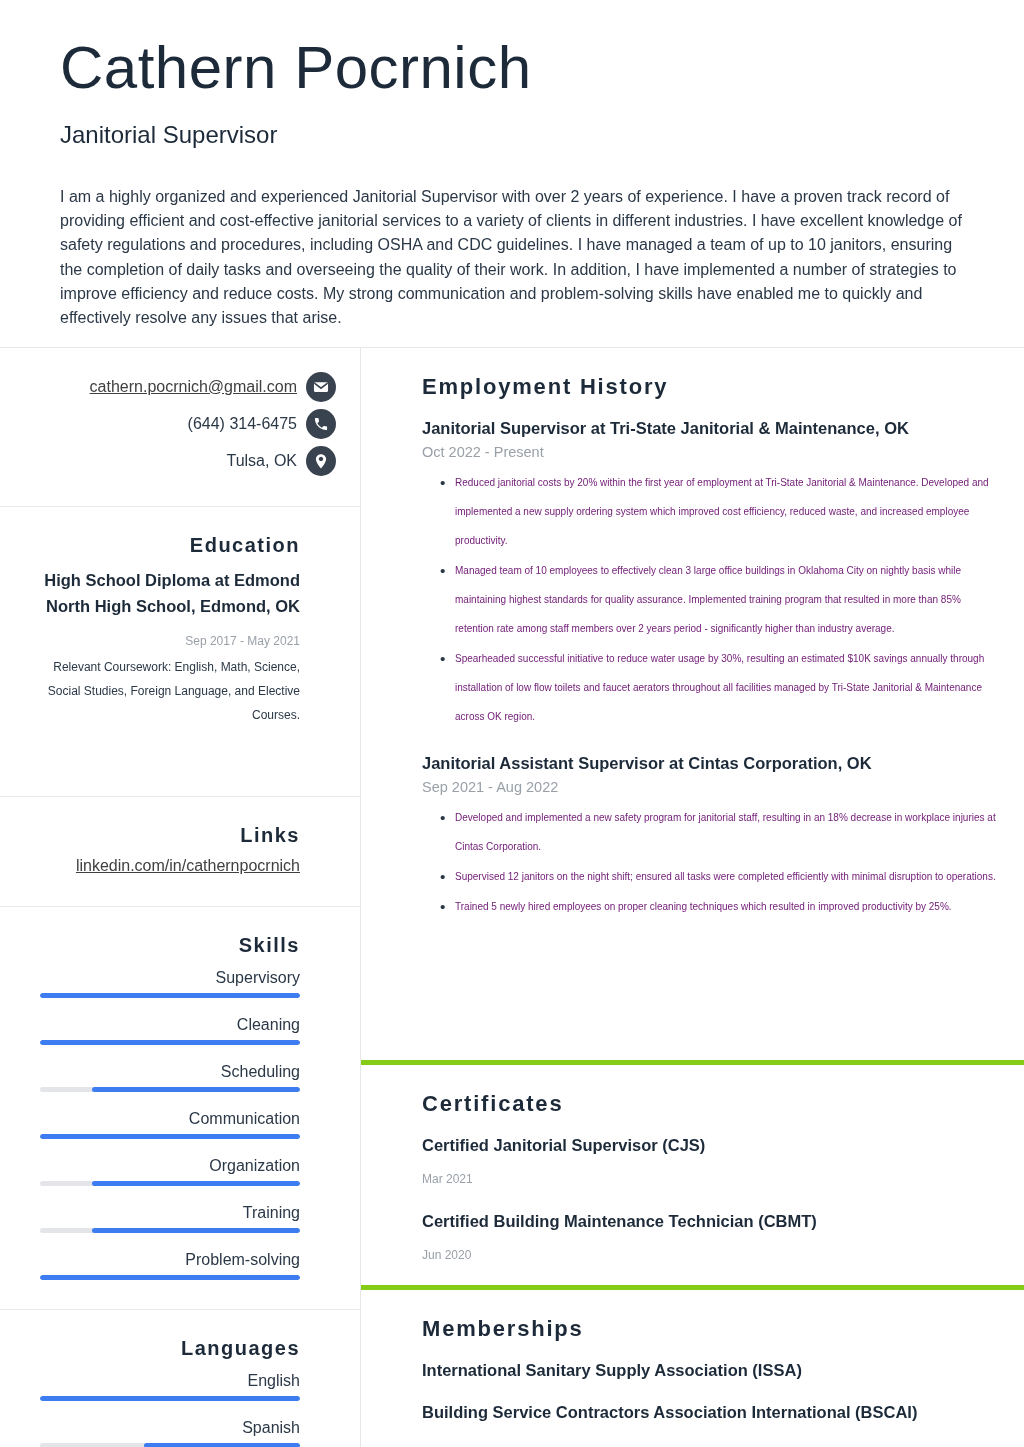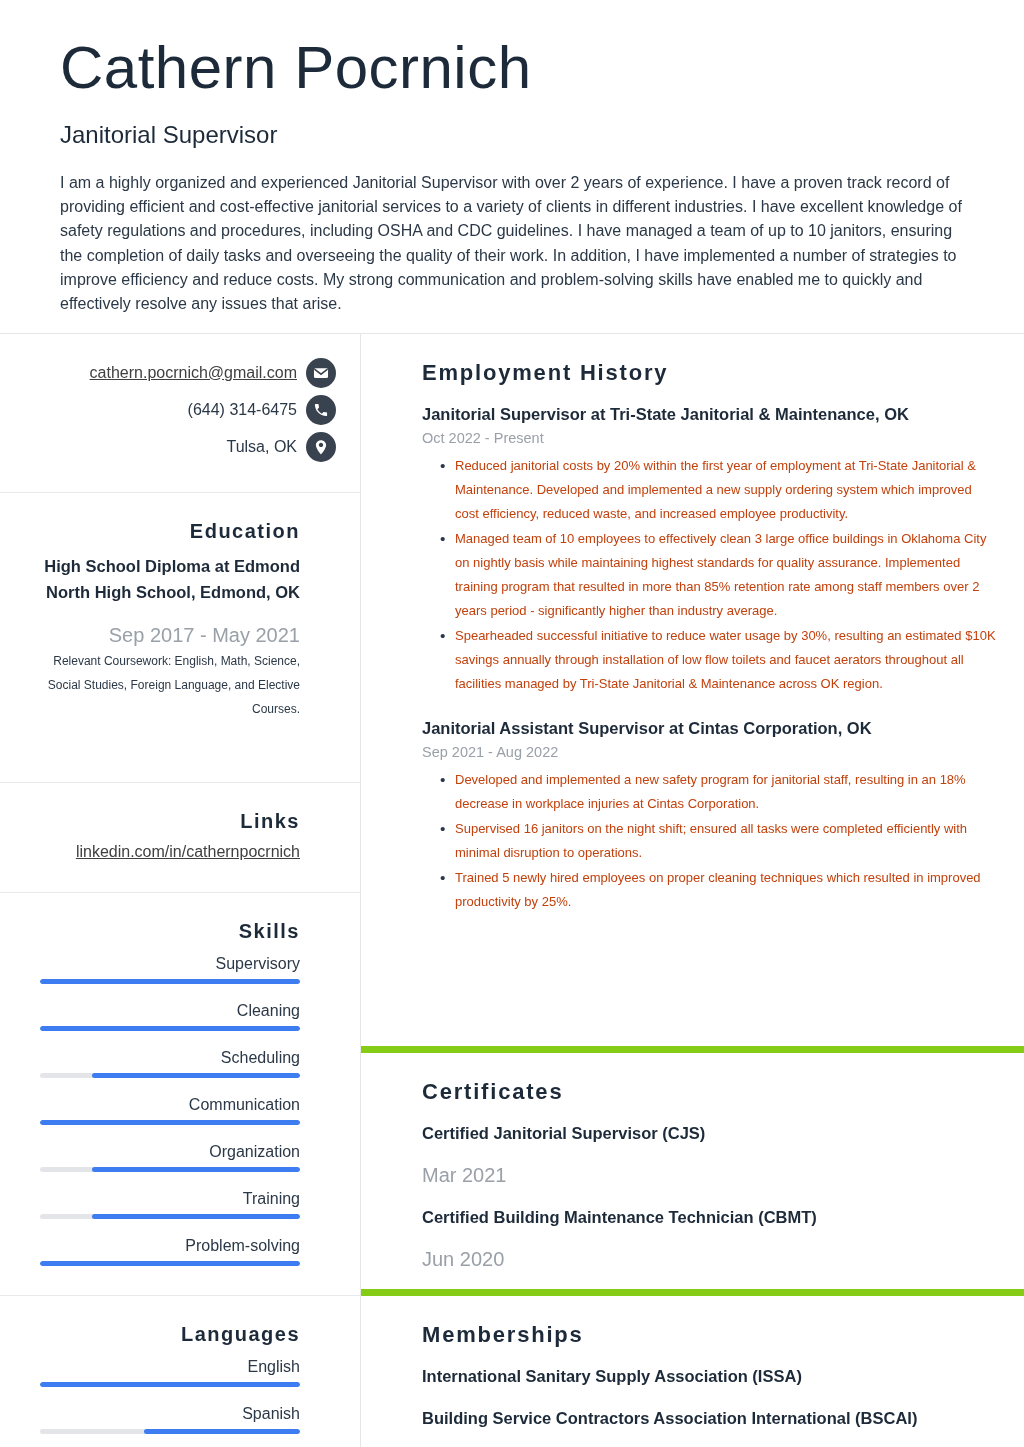--- a/index.html
+++ b/index.html
@@ -10,21 +10,21 @@
     position: relative;
   }
   
   .header { padding: 36px 60px 16px 60px; }
   .name {
     font-size: 60px; font-weight: 400; color: #1d2a39; letter-spacing: 0.5px;
     line-height: 1.08;
   }
   .role { font-size: 24px; font-weight: 400; color: #1d2a39; margin-top: 20px; }
   .summary {
-    margin-top: 22px; font-size: 16px; line-height: 24.3px; color: #2b3847;
+    margin-top: 36px; font-size: 16px; line-height: 24.3px; color: #2b3847;
     max-width: 905px;
   }
   
   .columns { display: flex; border-top: 1px solid #e5e6e8; align-items: stretch; }
   .sidebar {
     width: 361px; flex: 0 0 361px; border-right: 1px solid #e5e6e8;
     text-align: right;
   }
   .side-section { padding: 24px 60px 0 40px; border-bottom: 1px solid #e8e9eb; }
   .side-section.contact { padding-right: 24px; min-height: 159px; }
@@ -39,50 +39,50 @@
   .contact-row {
     display: flex; justify-content: flex-end; align-items: center;
     gap: 9px; margin-bottom: 7px; height: 30px;
   }
   .contact-row .txt { font-size: 16px; color: #2b3847; }
   a.link-blue {
     color: #404040; text-decoration: underline; font-size: 16px; cursor: pointer;
   }
   .icon-circle { width: 30px; height: 30px; flex: 0 0 30px; display: inline-block; }
   .degree { font-size: 16.5px; font-weight: 700; color: #1d2a39; line-height: 26px; }
-  .muted { font-size: 20px; color: #9aa0a8; line-height: 20px; margin-top: 20px; }
+  .muted { font-size: 12px; color: #9aa0a8; line-height: 20px; margin-top: 12px; }
   .coursework { font-size: 12px; line-height: 24px; margin-top: 4px; color: #2b3847; }
   .skill { margin-bottom: 16px; }
   .skill-name { font-size: 16px; color: #2b3847; line-height: 22px; margin-bottom: 4px; }
   .bar {
     width: 100%; height: 5px; background: #e4e5e8; border-radius: 3px;
     overflow: hidden; display: flex; justify-content: flex-end;
   }
   .bar-fill { height: 5px; background: #3e7cf2; border-radius: 3px; }
   
   .main { flex: 1 1 auto; }
   .main-section { padding: 24px 28px 0 61px; }
-  .main-section.bordered { border-top: 7px solid #84cc16; }
+  .main-section.bordered { border-top: 5px solid #84cc16; }
   .main-section.employment { min-height: 712px; }
   .main-section.certificates { min-height: 202px; }
   .main-section.memberships { min-height: 202px; }
   .main-heading {
     font-size: 22px; font-weight: 700; color: #1d2a39; letter-spacing: 1.8px;
     line-height: 30px; margin-bottom: 14px;
   }
   .job { margin-bottom: 20px; }
   .job-title, .item-title {
     font-size: 16.5px; font-weight: 700; color: #1d2a39; line-height: 24px;
     margin-bottom: 2px;
   }
   .job-dates { font-size: 14.5px; color: #9aa0a8; line-height: 20px; margin-bottom: 6px; }
   ul.bullets { list-style: none; margin: 0; }
   ul.bullets li {
-    position: relative; padding-left: 33px; font-size: 13px;
-    line-height: 24px; color: #c2410c; margin-bottom: 1px;
+    position: relative; padding-left: 33px; font-size: 10px;
+    line-height: 29px; color: #701a75; margin-bottom: 1px;
   }
   ul.bullets li::before {
     content: "•"; position: absolute; left: 18px; top: 0;
     color: #2b3847; font-size: 15.5px;
   }
   .cert-item { margin-bottom: 20px; }
   .member-item { margin-bottom: 18px; }
 </style>
 </head>
 <body>
@@ -224,21 +224,21 @@
             <li>Managed team of 10 employees to effectively clean 3 large office buildings in Oklahoma City on nightly basis while maintaining highest standards for quality assurance. Implemented training program that resulted in more than 85% retention rate among staff members over 2 years period - significantly higher than industry average.</li>
             <li>Spearheaded successful initiative to reduce water usage by 30%, resulting an estimated $10K savings annually through installation of low flow toilets and faucet aerators throughout all facilities managed by Tri-State Janitorial &amp; Maintenance across OK region.</li>
           </ul>
         </div>
 
         <div class="job">
           <div class="job-title">Janitorial Assistant Supervisor at Cintas Corporation, OK</div>
           <div class="job-dates">Sep 2021 - Aug 2022</div>
           <ul class="bullets">
             <li>Developed and implemented a new safety program for janitorial staff, resulting in an 18% decrease in workplace injuries at Cintas Corporation.</li>
-            <li>Supervised 16 janitors on the night shift; ensured all tasks were completed efficiently with minimal disruption to operations.</li>
+            <li>Supervised 12 janitors on the night shift; ensured all tasks were completed efficiently with minimal disruption to operations.</li>
             <li>Trained 5 newly hired employees on proper cleaning techniques which resulted in improved productivity by 25%.</li>
           </ul>
         </div>
       </section>
 
       <section class="main-section certificates bordered">
         <h2 class="main-heading">Certificates</h2>
         <div class="cert-item">
           <div class="item-title">Certified Janitorial Supervisor (CJS)</div>
           <div class="muted">Mar 2021</div>

